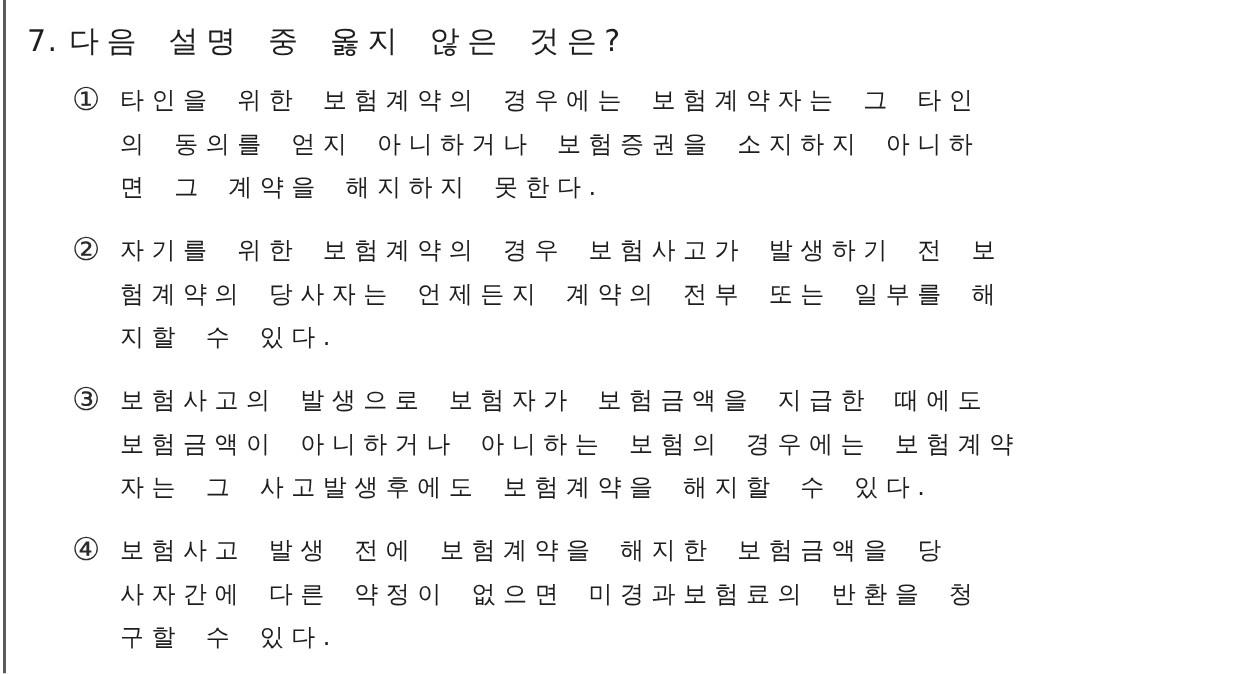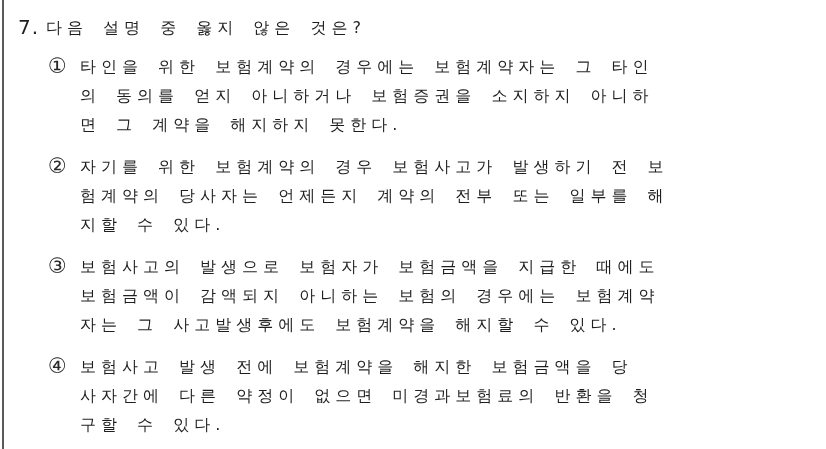--- a/index.html
+++ b/index.html
@@ -34,21 +34,21 @@
     align-items: flex-start;
   }
   .q-num {
     width: 28px;
     flex: 0 0 28px;
     font-size: 20px;
     line-height: 29px;
     letter-spacing: 1px;
   }
   .q-text {
-    font-size: 16px;
+    font-size: 20px;
     line-height: 29px;
     letter-spacing: 5px;
     word-spacing: 5px;
     white-space: pre;
   }
   .options {
     margin-left: 30px;
     margin-top: 10px;
   }
   .option {
@@ -97,21 +97,21 @@
     <div class="option">
       <span class="opt-marker">②</span>
       <span class="opt-text">자기를 위한 보험계약의 경우 보험사고가 발생하기 전 보
 험계약의 당사자는 언제든지 계약의 전부 또는 일부를 해
 지할 수 있다.</span>
     </div>
 
     <div class="option">
       <span class="opt-marker">③</span>
       <span class="opt-text">보험사고의 발생으로 보험자가 보험금액을 지급한 때에도
-보험금액이 감액되지 아니하는 보험의 경우에는 보험계약
+보험금액이 아니하거나 아니하는 보험의 경우에는 보험계약
 자는 그 사고발생후에도 보험계약을 해지할 수 있다.</span>
     </div>
 
     <div class="option">
       <span class="opt-marker">④</span>
       <span class="opt-text">보험사고 발생 전에 보험계약을 해지한 보험금액을 당
 사자간에 다른 약정이 없으면 미경과보험료의 반환을 청
 구할 수 있다.</span>
     </div>
 

